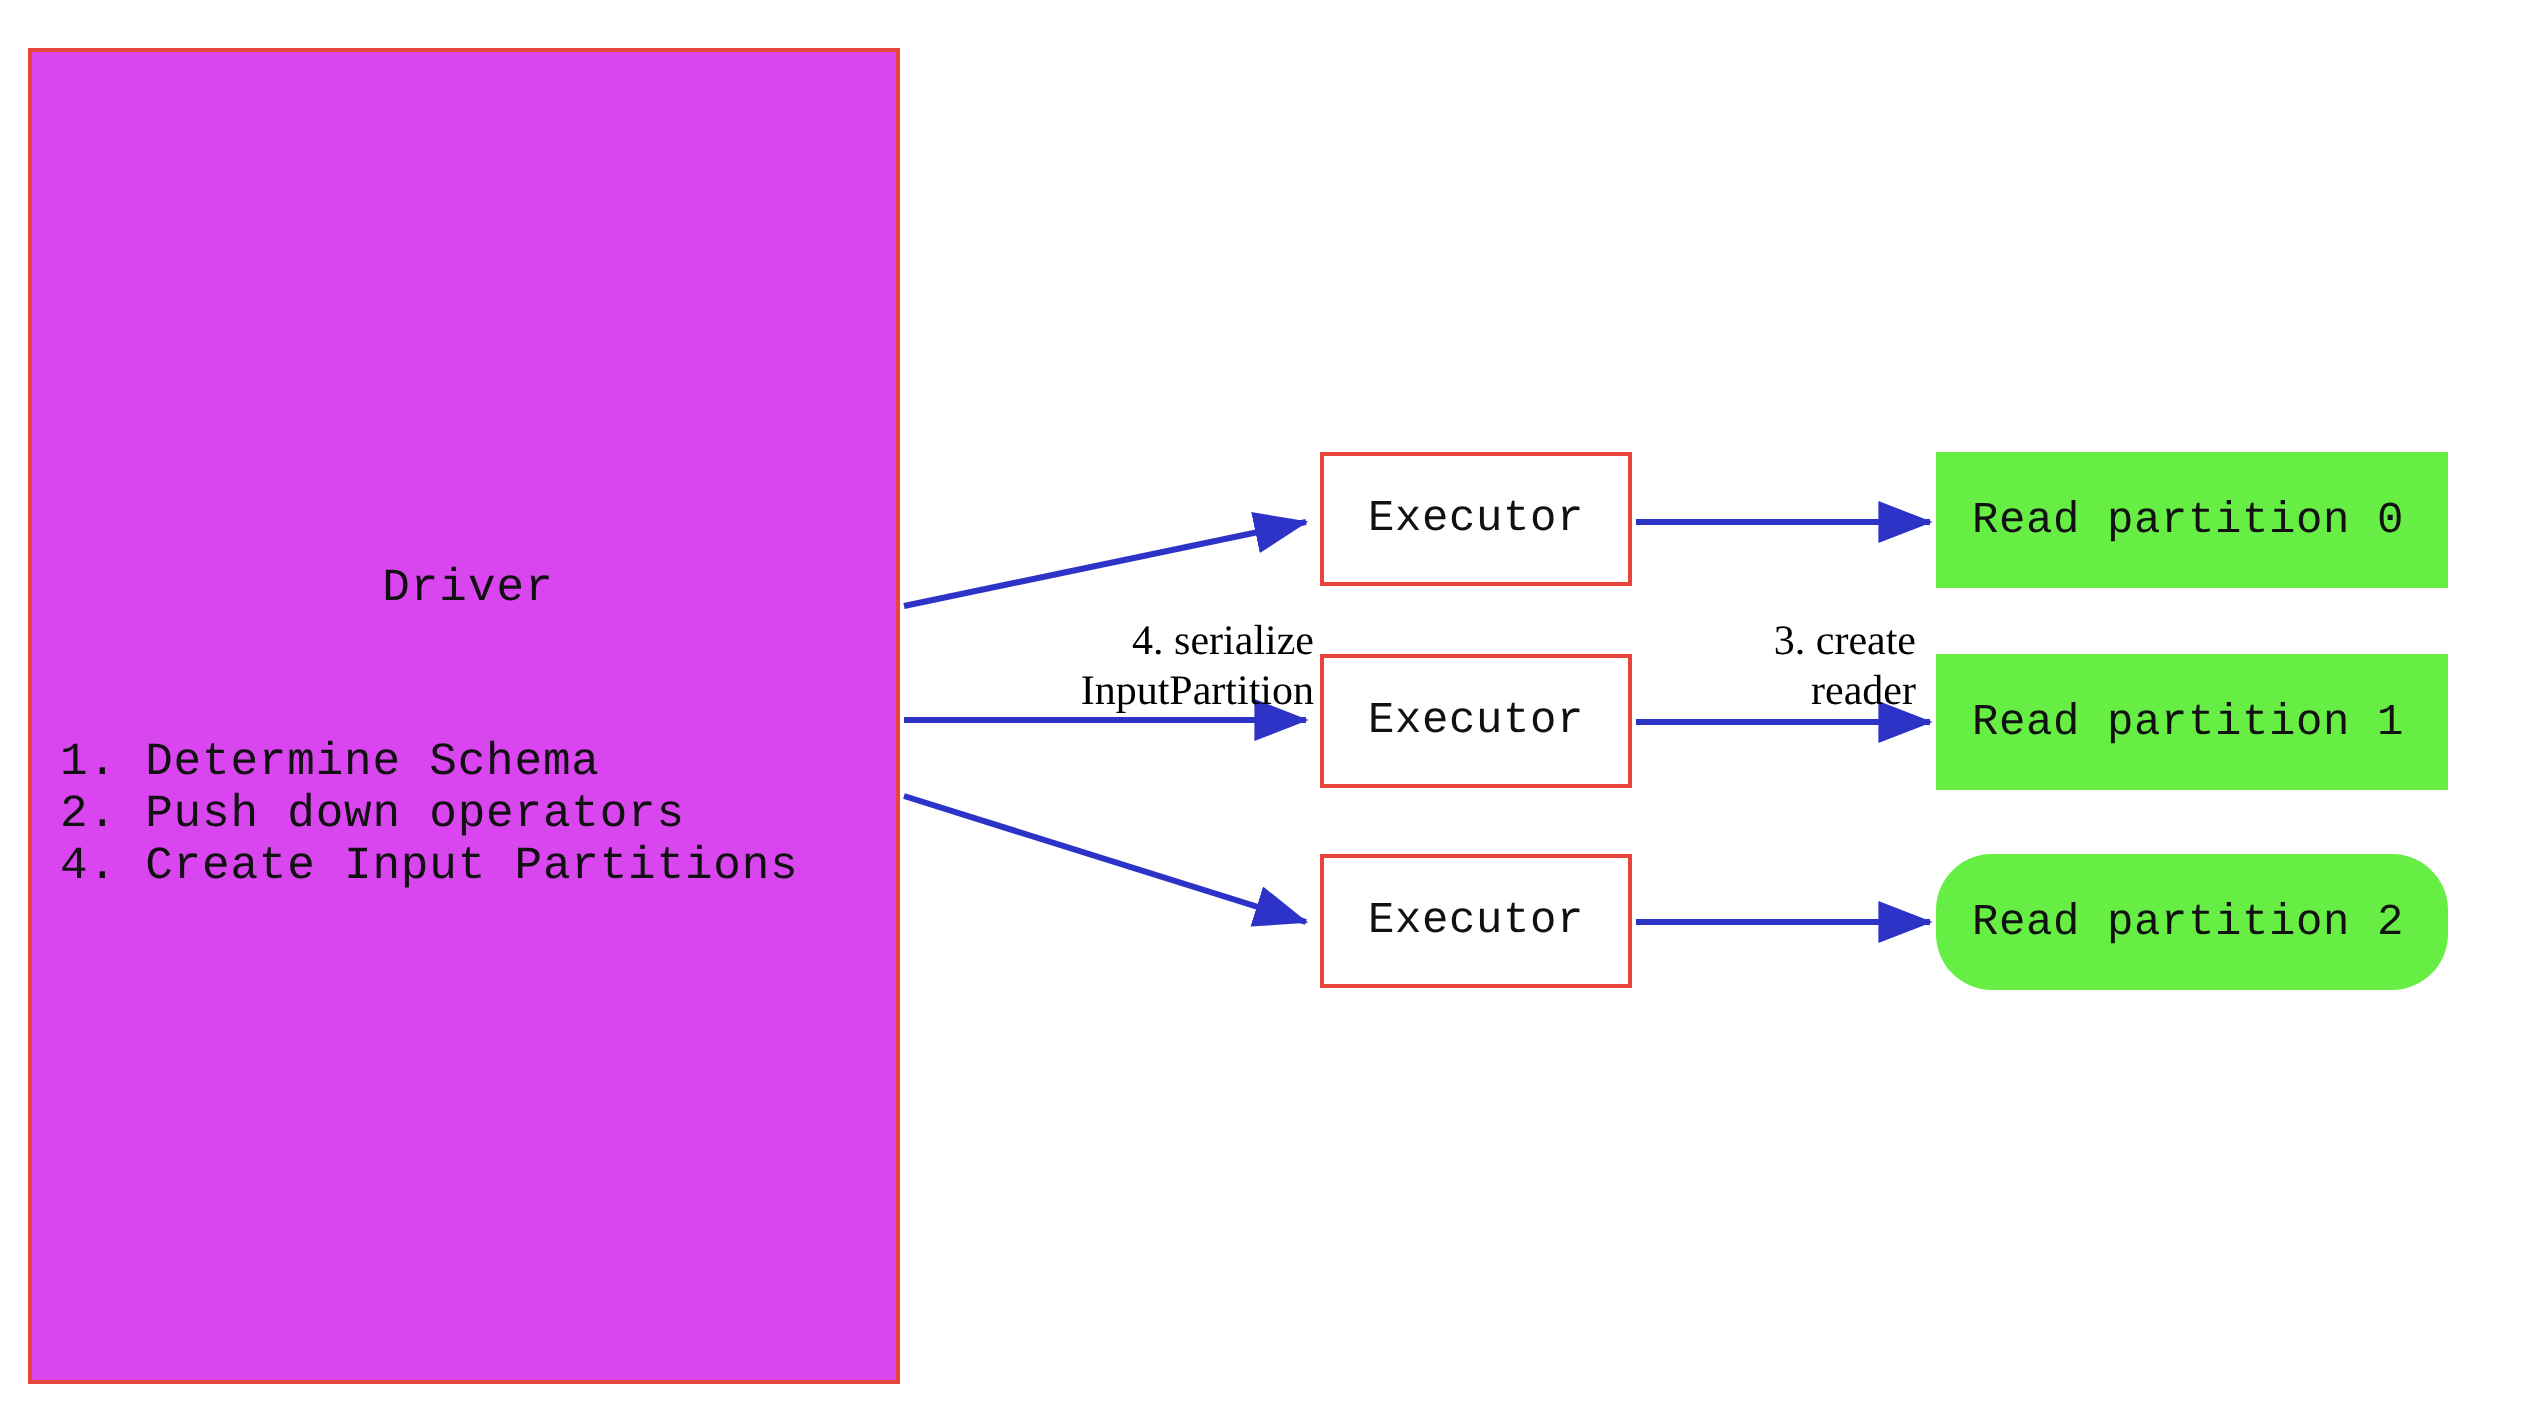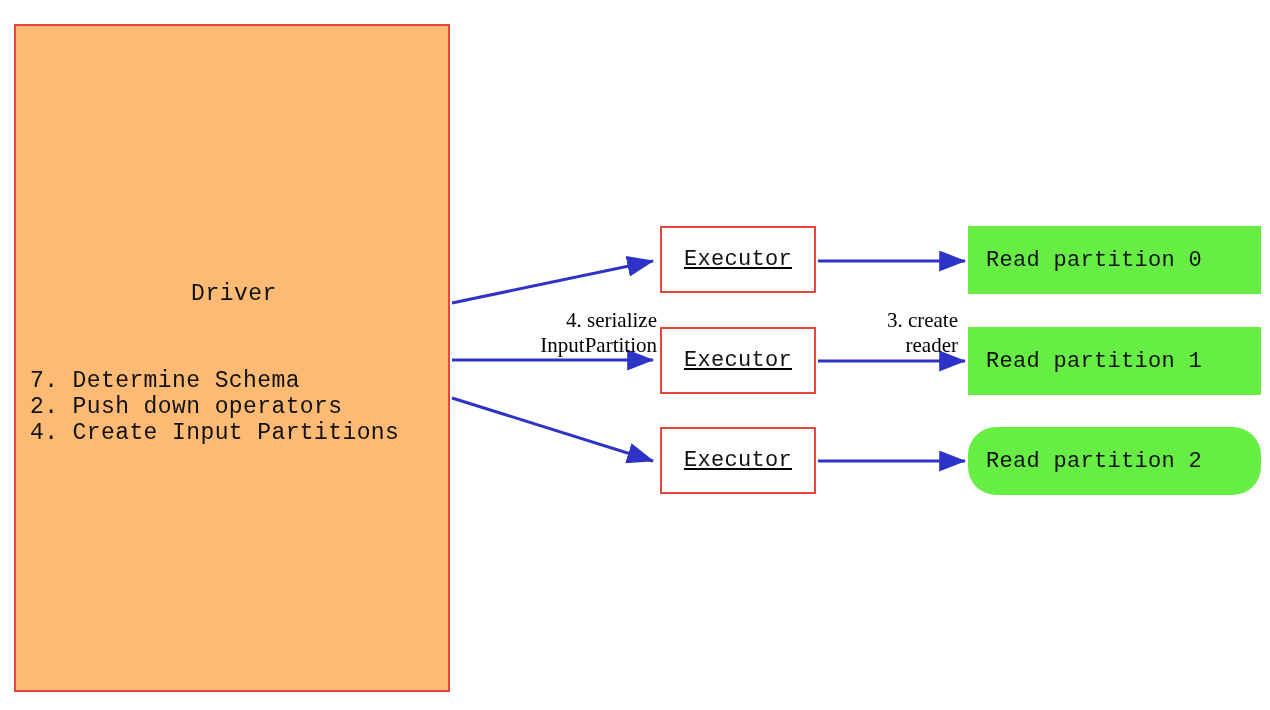--- a/index.html
+++ b/index.html
@@ -17,21 +17,21 @@
   }
 
   
   .driver-box {
     position: absolute;
     left: 14px;
     top: 24px;
     width: 436px;
     height: 668px;
     border: 2px solid #e8453c;
-    background: #fdba74;
+    background: #d946ef;
     box-sizing: border-box;
   }
   .driver-title {
     position: absolute;
     left: 0;
     top: 255px;
     width: 436px;
     text-align: center;
     font-family: "Liberation Mono", "DejaVu Sans Mono", monospace;
     font-size: 23px;
@@ -59,38 +59,37 @@
     position: absolute;
     left: 660px;
     width: 156px;
     height: 67px;
     border: 2px solid #e8453c;
     background: #ffffff;
     box-sizing: border-box;
     display: flex;
     align-items: center;
     justify-content: center;
-    text-decoration: underline;
   }
   .executor-label {
     font-family: "Liberation Mono", "DejaVu Sans Mono", monospace;
     font-size: 22px;
     color: #111111;
     white-space: pre;
     letter-spacing: 0.3px;
   }
   #exec-0 { top: 226px; }
   #exec-1 { top: 327px; }
   #exec-2 { top: 427px; }
 
   
   .partition-box {
     position: absolute;
     left: 968px;
-    width: 293px;
+    width: 256px;
     height: 68px;
     background: #66ee44;
     box-sizing: border-box;
     display: flex;
     align-items: center;
   }
   .partition-label {
     font-family: "Liberation Mono", "DejaVu Sans Mono", monospace;
     font-size: 22px;
     color: #111111;
@@ -134,21 +133,21 @@
   }
 </style>
 </head>
 <body>
 
 <div id="canvas">
 
   <div class="driver-box">
     <div class="driver-title">Driver</div>
     <div class="driver-list">
-      <div class="driver-list-item">7. Determine Schema</div>
+      <div class="driver-list-item">1. Determine Schema</div>
       <div class="driver-list-item">2. Push down operators</div>
       <div class="driver-list-item">4. Create Input Partitions</div>
     </div>
   </div>
 
   <div class="executor-box" id="exec-0">
     <span class="executor-label">Executor</span>
   </div>
   <div class="executor-box" id="exec-1">
     <span class="executor-label">Executor</span>

